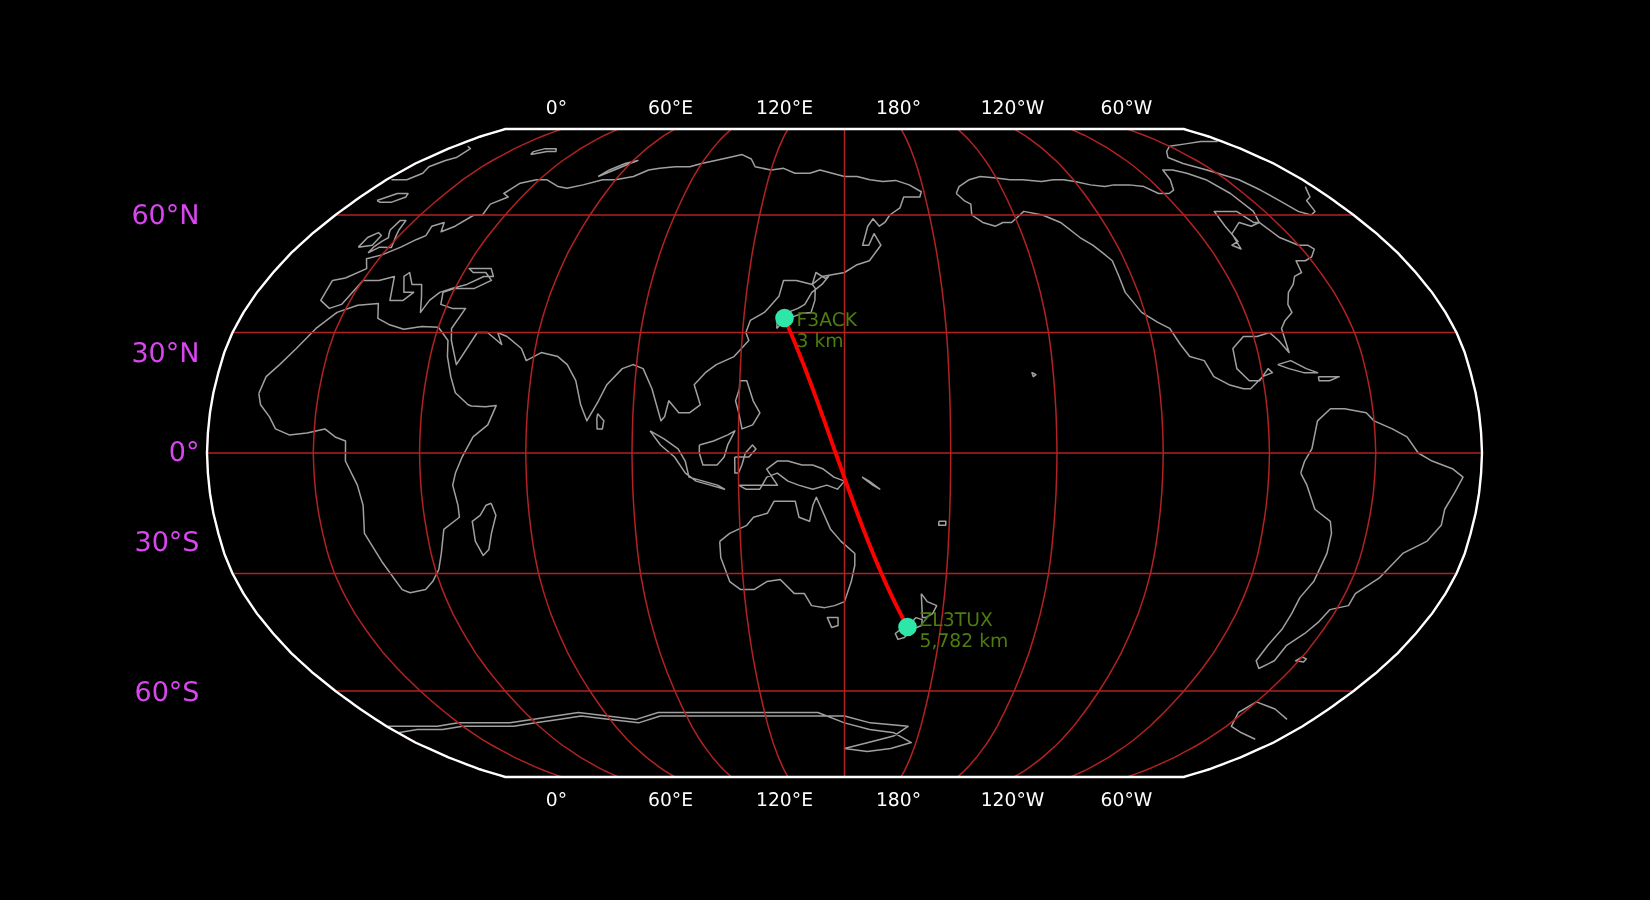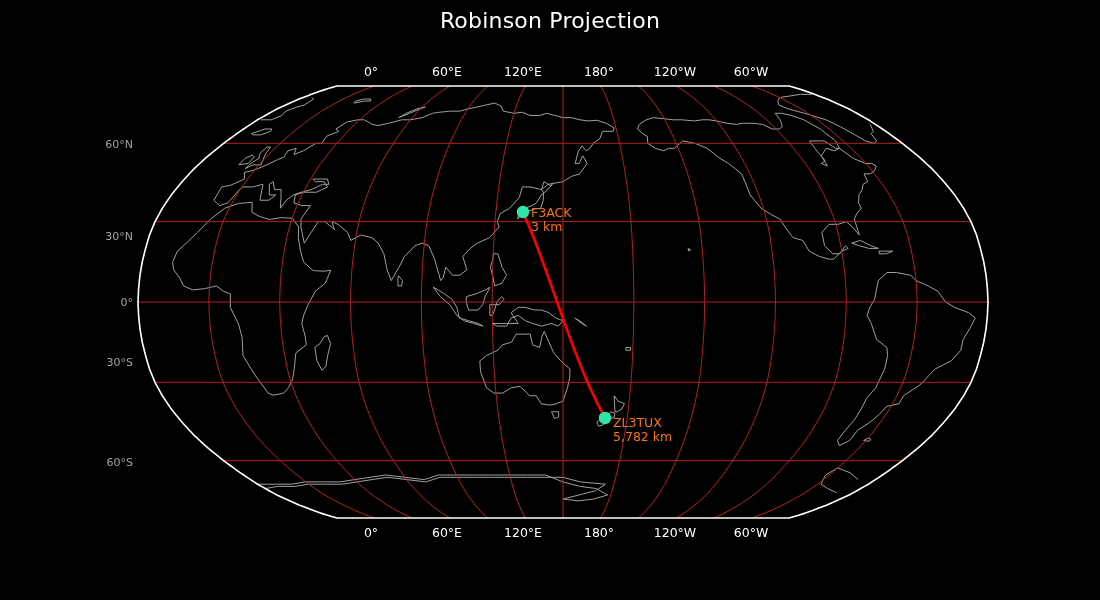--- a/index.html
+++ b/index.html
@@ -33,48 +33,47 @@
   
   .tick {
     position: absolute;
     color: #ffffff;
     font-size: 12.5px;
     white-space: pre;
     transform: translateX(-50%);
   }
   .tick-left {
     position: absolute;
-    color: #a3a3a3;
-    font-size: 11px;
+    color: #d946ef;
+    font-size: 18px;
     white-space: pre;
     transform: translateY(-50%);
     text-align: right;
   }
   
   #map {
     position: absolute;
     left: 0; top: 0;
   }
   
   .station-label {
     position: absolute;
-    color: #f97316;
+    color: #4d7c0f;
     font-size: 12.5px;
     white-space: pre;
     line-height: 13.5px;
   }
   .station-name { display: block; }
   .station-dist { display: block; }
 </style>
 </head>
 <body>
 
 <div id="root">
 
-  <div id="title">Robinson Projection</div>
 
   <svg id="map" width="1100" height="600">
     <g id="coastlines">
         <polyline points="172.55,262.36 177.42,251.11 186.41,243.08 197.55,232.36 210.67,218.97 224.68,208.26 238.44,203.45 252.25,202.38 251.91,212.27 259.21,216.29 269.18,219.51 281.20,217.63 292.27,218.17 298.64,227.00 298.30,237.72 300.53,251.11 303.54,261.82 312.07,269.86 314.33,270.66 323.66,271.20 330.78,270.39 325.17,283.25 315.36,291.29 308.07,304.68 303.64,315.39 301.79,323.43 305.31,336.82 306.28,344.85 295.88,352.89 294.21,368.96 292.54,379.67 288.46,387.71 283.75,393.07 273.43,395.21 268.11,393.07 254.51,374.32 242.97,355.57 242.06,336.82 238.25,323.43 230.27,307.36 230.36,293.96 223.38,291.29 216.62,285.93 204.61,288.61 192.77,289.95 183.64,285.93 179.66,277.89 173.71,269.86 172.55,262.36" fill="none" stroke="#a0a0a0" stroke-width="1" stroke-linejoin="round"></polyline>
         <polyline points="327.44,335.48 330.60,343.52 327.61,355.57 325.92,366.28 322.10,370.30 316.94,360.92 314.84,347.53 320.09,343.52 324.05,336.82 327.44,335.48" fill="none" stroke="#a0a0a0" stroke-width="1" stroke-linejoin="round"></polyline>
         <polyline points="221.67,186.96 230.28,185.37 244.45,179.05 244.33,172.52 254.62,169.91 267.22,164.76 277.74,159.63 283.92,157.07 287.92,150.80 296.13,148.31 294.08,154.54 303.42,150.80 315.99,143.33 321.65,143.33 326.87,136.11 338.78,131.30 335.89,129.00 346.77,122.10 357.70,119.80 364.49,119.80 372.09,124.40 378.01,125.55 388.69,123.25 401.81,119.80 410.30,119.80 422.28,117.64 432.41,113.31 439.75,112.23 450.23,111.15 459.90,111.15 467.63,108.98 476.93,107.00 485.98,105.03 494.78,103.05 500.89,106.01 503.40,111.15 514.03,113.31 522.46,112.23 529.92,115.48 539.85,115.48 546.68,113.31 554.73,115.48 563.00,117.64 571.38,117.64 579.97,119.80 588.60,120.95 597.01,120.26 606.15,123.25 614.17,127.85 613.22,131.30 602.46,131.30 599.98,138.51 593.17,143.33 589.88,148.31 586.25,150.80 582.03,145.82 578.50,150.80 575.11,163.47 579.15,163.47 582.72,155.79 587.22,163.47 579.61,173.83 571.36,176.44 563.00,181.67 548.10,184.31 541.48,189.61 530.90,186.96 522.34,186.96 519.28,197.58 512.04,205.59 509.58,208.26 500.22,213.61 497.27,221.65 499.19,227.00 489.35,237.72 477.52,243.08 470.24,248.43 462.80,256.47 466.85,269.86 459.59,275.22 452.54,275.22 445.87,267.18 443.06,277.89 440.63,280.57 434.64,259.15 428.75,245.75 422.07,243.08 414.86,245.75 404.55,256.47 399.02,267.18 391.21,280.57 387.11,269.86 383.86,253.79 378.17,243.08 371.96,237.72 360.83,235.04 350.84,240.40 347.63,232.36 337.99,224.33 331.80,221.65 334.49,229.68 325.00,221.65 318.20,221.65 304.24,243.08 300.92,227.00 301.01,218.97 310.39,205.59 301.53,205.59 293.88,202.92 295.35,194.91 303.32,192.26 316.30,192.26 327.60,186.96 323.89,181.67 315.42,181.67 312.78,179.05 321.19,179.05 327.50,179.05 328.92,184.31 322.53,184.31 311.21,189.61 301.16,192.26 293.18,194.91 286.31,200.25 280.32,208.26 281.01,197.58 281.09,189.61 274.63,189.61 273.10,181.67 269.33,184.31 269.24,194.91 275.77,194.91 268.75,200.25 259.96,200.25 262.95,184.31 252.70,186.96 242.00,186.96 227.70,202.92 219.54,205.59 216.68,202.92 213.85,200.25 221.67,186.96" fill="none" stroke="#a0a0a0" stroke-width="1" stroke-linejoin="round"></polyline>
         <polyline points="245.37,168.60 253.04,164.76 260.91,165.01 262.61,160.91 264.13,157.07 265.94,153.30 270.56,147.07 266.74,147.07 260.08,153.30 259.38,155.79 258.98,158.35 254.60,160.91 248.98,164.76 245.37,168.60" fill="none" stroke="#a0a0a0" stroke-width="1" stroke-linejoin="round"></polyline>
         <polyline points="238.86,164.76 248.17,163.47 254.23,157.07 252.31,155.04 245.07,158.35 238.86,164.76" fill="none" stroke="#a0a0a0" stroke-width="1" stroke-linejoin="round"></polyline>
         <polyline points="517.83,218.97 522.64,213.61 529.49,210.93 534.03,209.06 540.74,208.26 543.24,200.25 543.52,192.26 541.48,189.61 543.96,181.67 550.20,185.64 552.36,184.31 547.94,189.61 541.24,194.91 536.53,202.92 531.98,205.59 525.16,208.26 520.55,210.93 518.16,213.61 517.83,218.97" fill="none" stroke="#a0a0a0" stroke-width="1" stroke-linejoin="round"></polyline>
         <polyline points="398.46,275.75 402.51,280.57 401.59,285.93 398.06,285.93 397.85,279.23 398.46,275.75" fill="none" stroke="#a0a0a0" stroke-width="1" stroke-linejoin="round"></polyline>
@@ -155,16 +154,16 @@
     </div>
   <div id="ticks-left">
       <div class="tick-left" style="right: 967px; top: 144px;">60°N</div>
       <div class="tick-left" style="right: 967px; top: 236px;">30°N</div>
       <div class="tick-left" style="right: 967px; top: 302px;">0°</div>
       <div class="tick-left" style="right: 967px; top: 362px;">30°S</div>
       <div class="tick-left" style="right: 967px; top: 462px; margin-left: 24px;">60°S</div>
     </div>
   <div id="station-labels">
       <div class="station-label" style="left: 531px; top: 206px;"><span class="station-name">F3ACK</span><span class="station-dist">3 km</span></div>
-      <div class="station-label" style="left: 613px; top: 416px;"><span class="station-name">ZL3TUX</span><span class="station-dist">5,782 km</span></div>
+      <div class="station-label" style="left: 613px; top: 406px;"><span class="station-name">ZL3TUX</span><span class="station-dist">5,782 km</span></div>
     </div>
 
 </div>
 
 </body></html>

